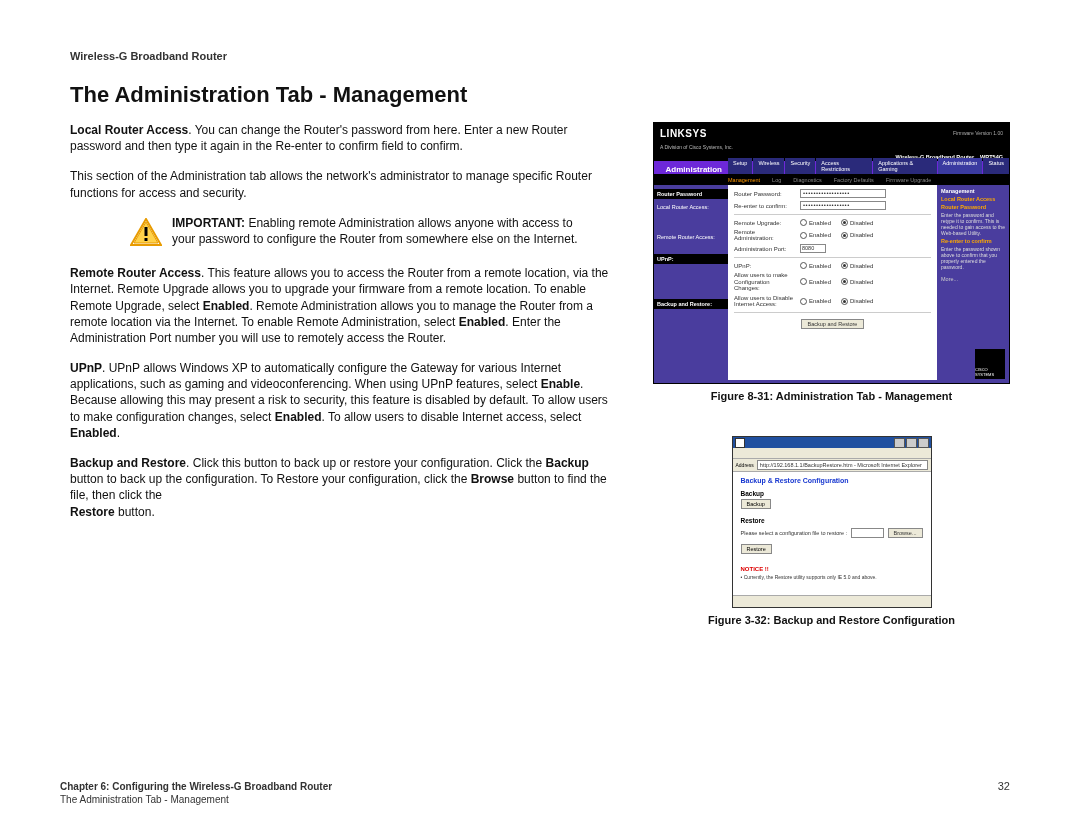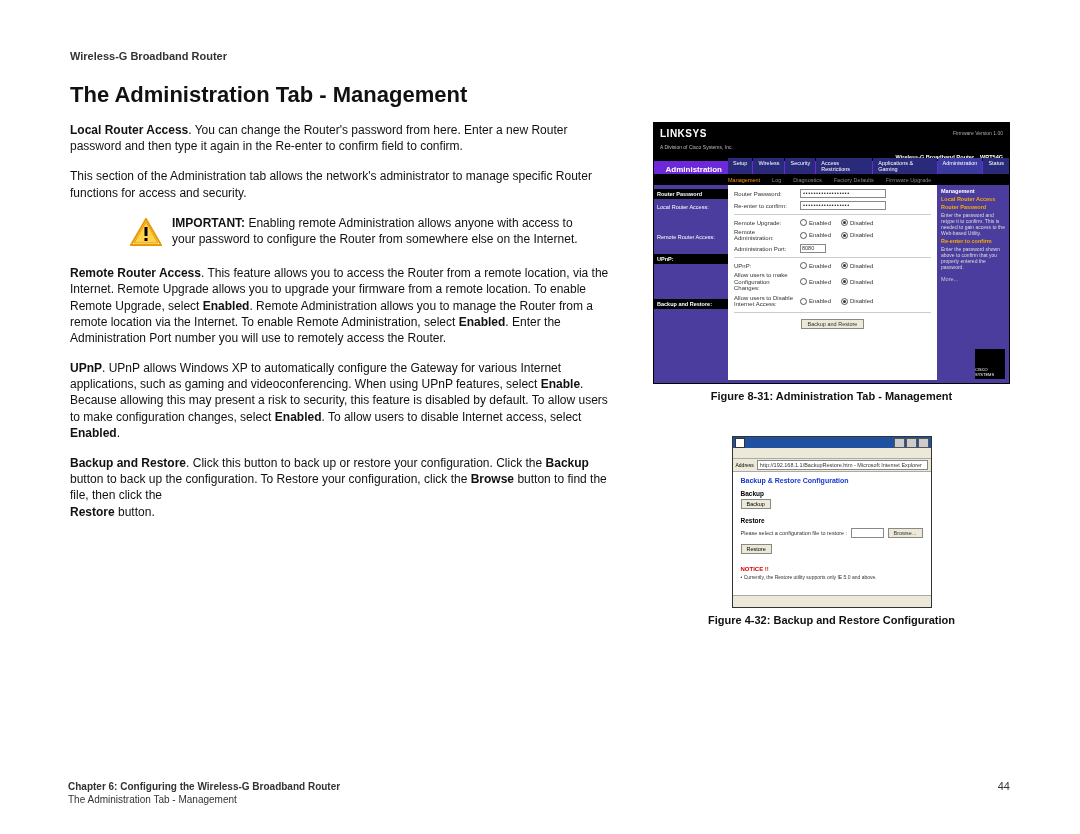--- a/index.html
+++ b/index.html
@@ -243,21 +243,21 @@
   .bf-body .sec-lbl{font-weight:bold;font-size:6.5px;margin-top:2px;}
   .bf-btn{background:#ece9d8;border:1px solid #888;font-size:5.5px;padding:1px 5px;display:inline-block;margin:2px 0;}
   .bf-line{font-size:5.5px;color:#333;margin:2px 0;display:flex;align-items:center;gap:4px;}
   .bf-input{border:1px solid #888;height:8px;flex:1;}
   .bf-notice{color:#d00;font-weight:bold;font-size:6px;margin-top:10px;}
   .bf-note{font-size:5px;color:#333;margin-top:2px;}
   .bf-status{height:11px;background:#ece9d8;border-top:1px solid #aaa;}
 
   .footer {
     position:absolute;
-    left:68px; right:70px; bottom:28px;
+    left:60px; right:70px; bottom:28px;
     font-size:10px;
     color:#333;
     display:flex;
     justify-content:space-between;
     align-items:flex-start;
   }
   .footer .fl{line-height:1.3;}
   .footer .pg{font-size:11px;}
 </style>
 </head>
@@ -459,25 +459,25 @@
           <span>Please select a configuration file to restore :</span>
           <span class="bf-input"></span>
           <span class="bf-btn">Browse...</span>
         </div>
         <span class="bf-btn">Restore</span>
         <div class="bf-notice">NOTICE !!</div>
         <div class="bf-note">• Currently, the Restore utility supports only IE 5.0 and above.</div>
       </div>
       <div class="bf-status"></div>
     </div>
-    <div class="figure-caption">Figure 4-32: Backup and Restore Configuration</div>
+    <div class="figure-caption">Figure 3-32: Backup and Restore Configuration</div>
   </div>
 </div>
 
 <div class="footer">
   <div class="fl">
     <span class="bold">Chapter 6: Configuring the Wireless-G Broadband Router</span><br>
     <span>The Administration Tab - Management</span>
   </div>
-  <div class="pg">44</div>
+  <div class="pg">32</div>
 </div>
 
 </div>
 
 </body></html>

